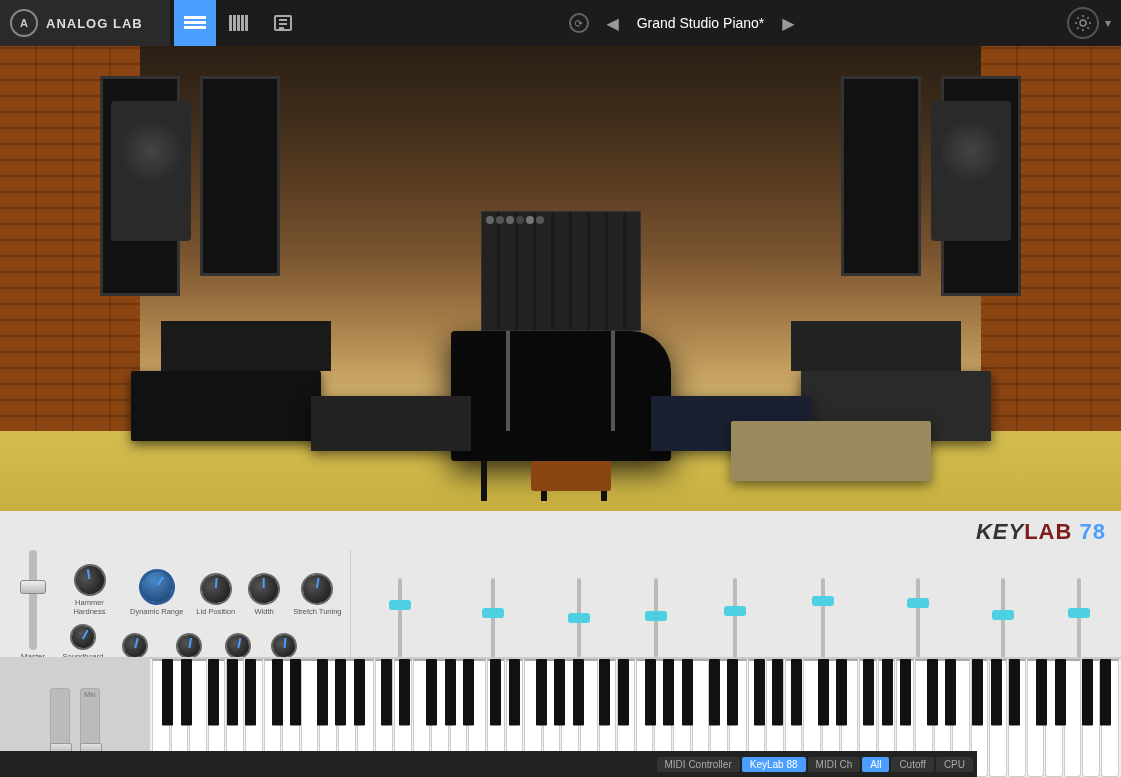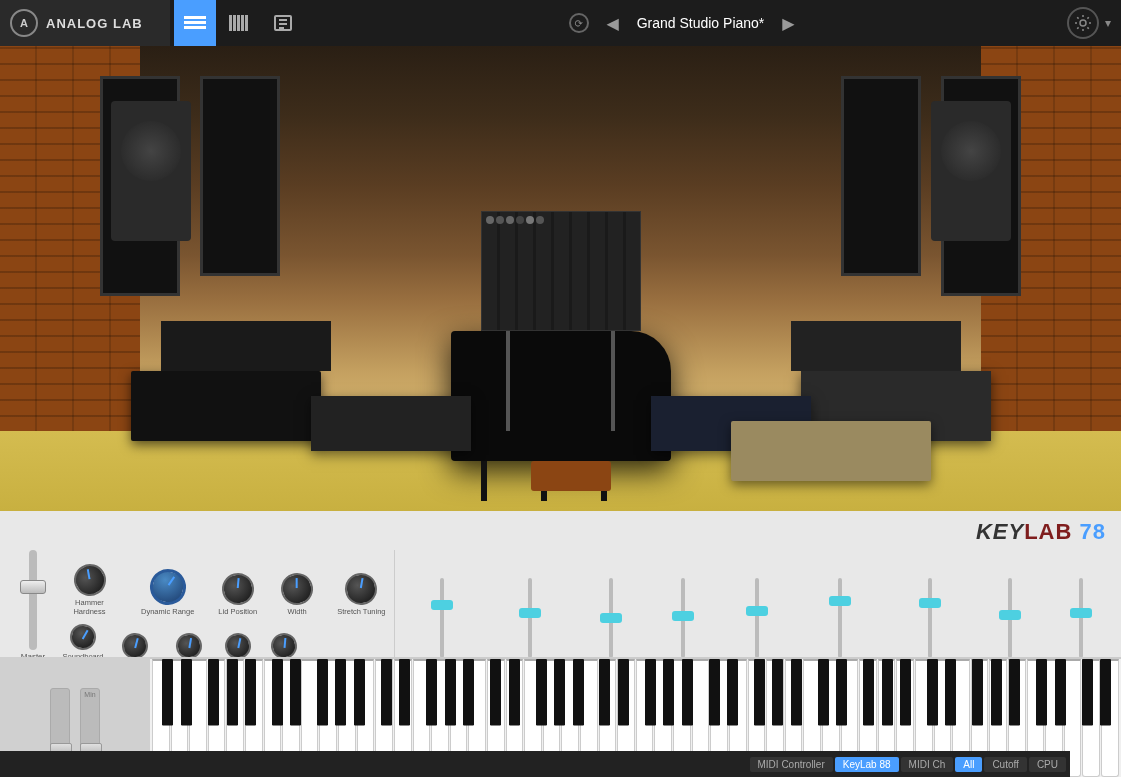--- a/index.html
+++ b/index.html
@@ -413,21 +413,21 @@
       border-top: 2px solid #aaa;
       border-radius: 0 0 3px 3px;
       flex: 1;
       position: relative;
     }
 
     
     #status-bar {
       position: absolute;
       bottom: 0;
-      width: 1070px;
+      width: 977px;
       height: 26px;
       background: #222;
       display: flex;
       align-items: center;
       justify-content: flex-end;
       gap: 2px;
       padding: 0 4px;
     }
     .status-item {
       background: #333;
@@ -582,21 +582,21 @@
 
     <div class="master-fader">
       <div class="master-track">
         <div class="master-thumb"></div>
       </div>
       <div class="fader-label">Master Volume</div>
     </div>
 
     <div style="display:flex;flex-direction:column;gap:2px;">
 
-      <div style="display:flex;gap:24px;align-items:flex-end;justify-content:space-between;">
+      <div style="display:flex;gap:13px;align-items:flex-end;justify-content:space-between;">
         <div class="knob-group">
           <div class="knob" style="transform:rotate(-30deg)"></div>
           <div class="knob-label">Hammer Hardness</div>
         </div>
         <div class="knob-group">
           <div class="knob" style="width:36px;height:36px;background:radial-gradient(circle at 35% 30%,#4a8ac4,#1a3a6a);border:3px solid #2a5a9a;transform:rotate(15deg)"></div>
           <div class="knob-label">Dynamic Range</div>
         </div>
         <div class="knob-group">
           <div class="knob" style="transform:rotate(-15deg)"></div>

